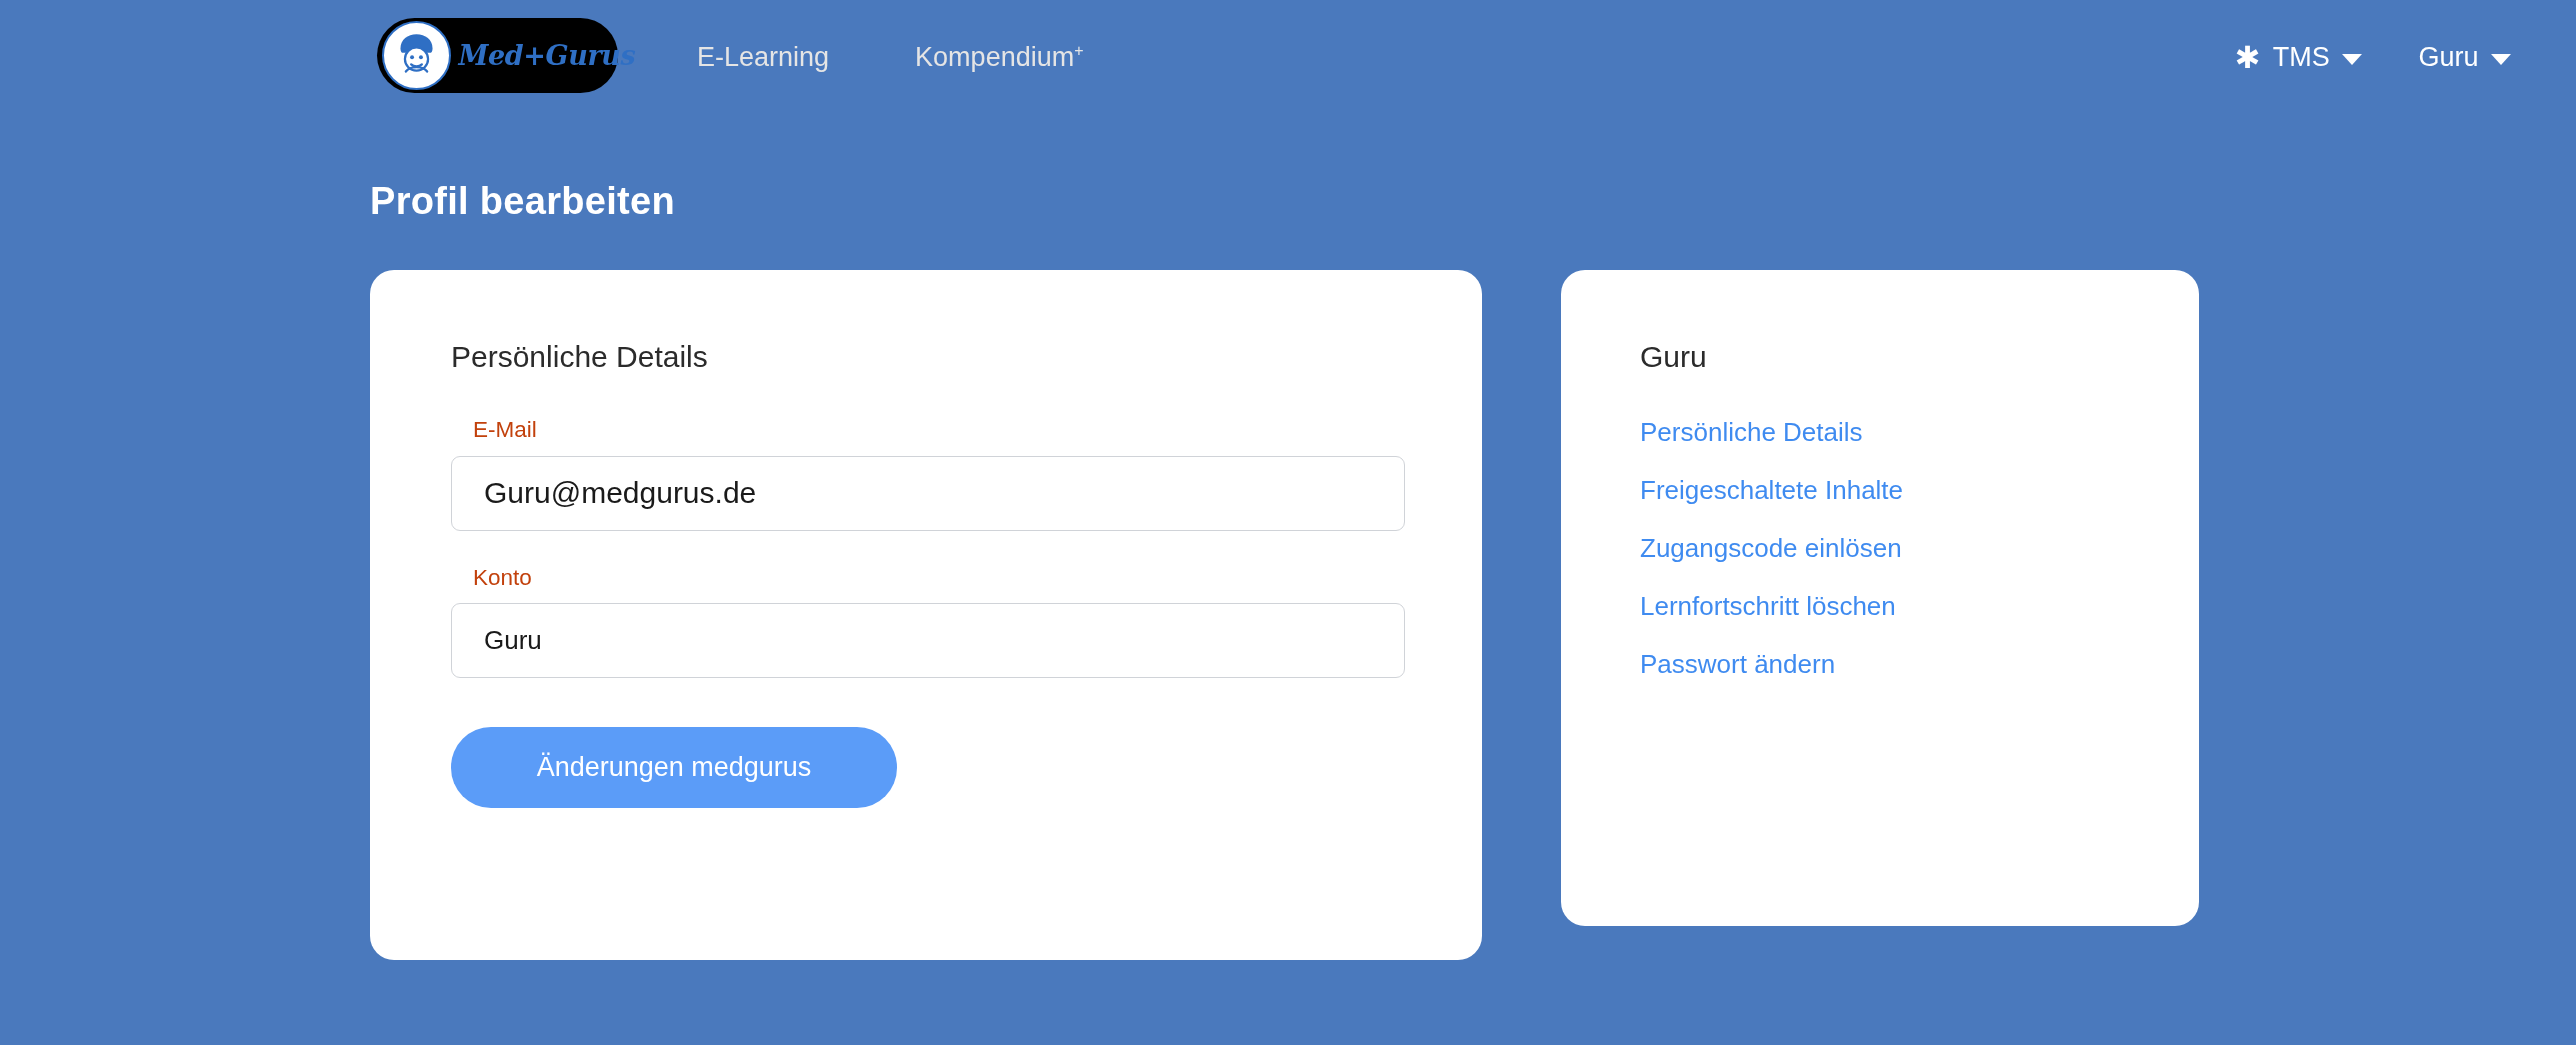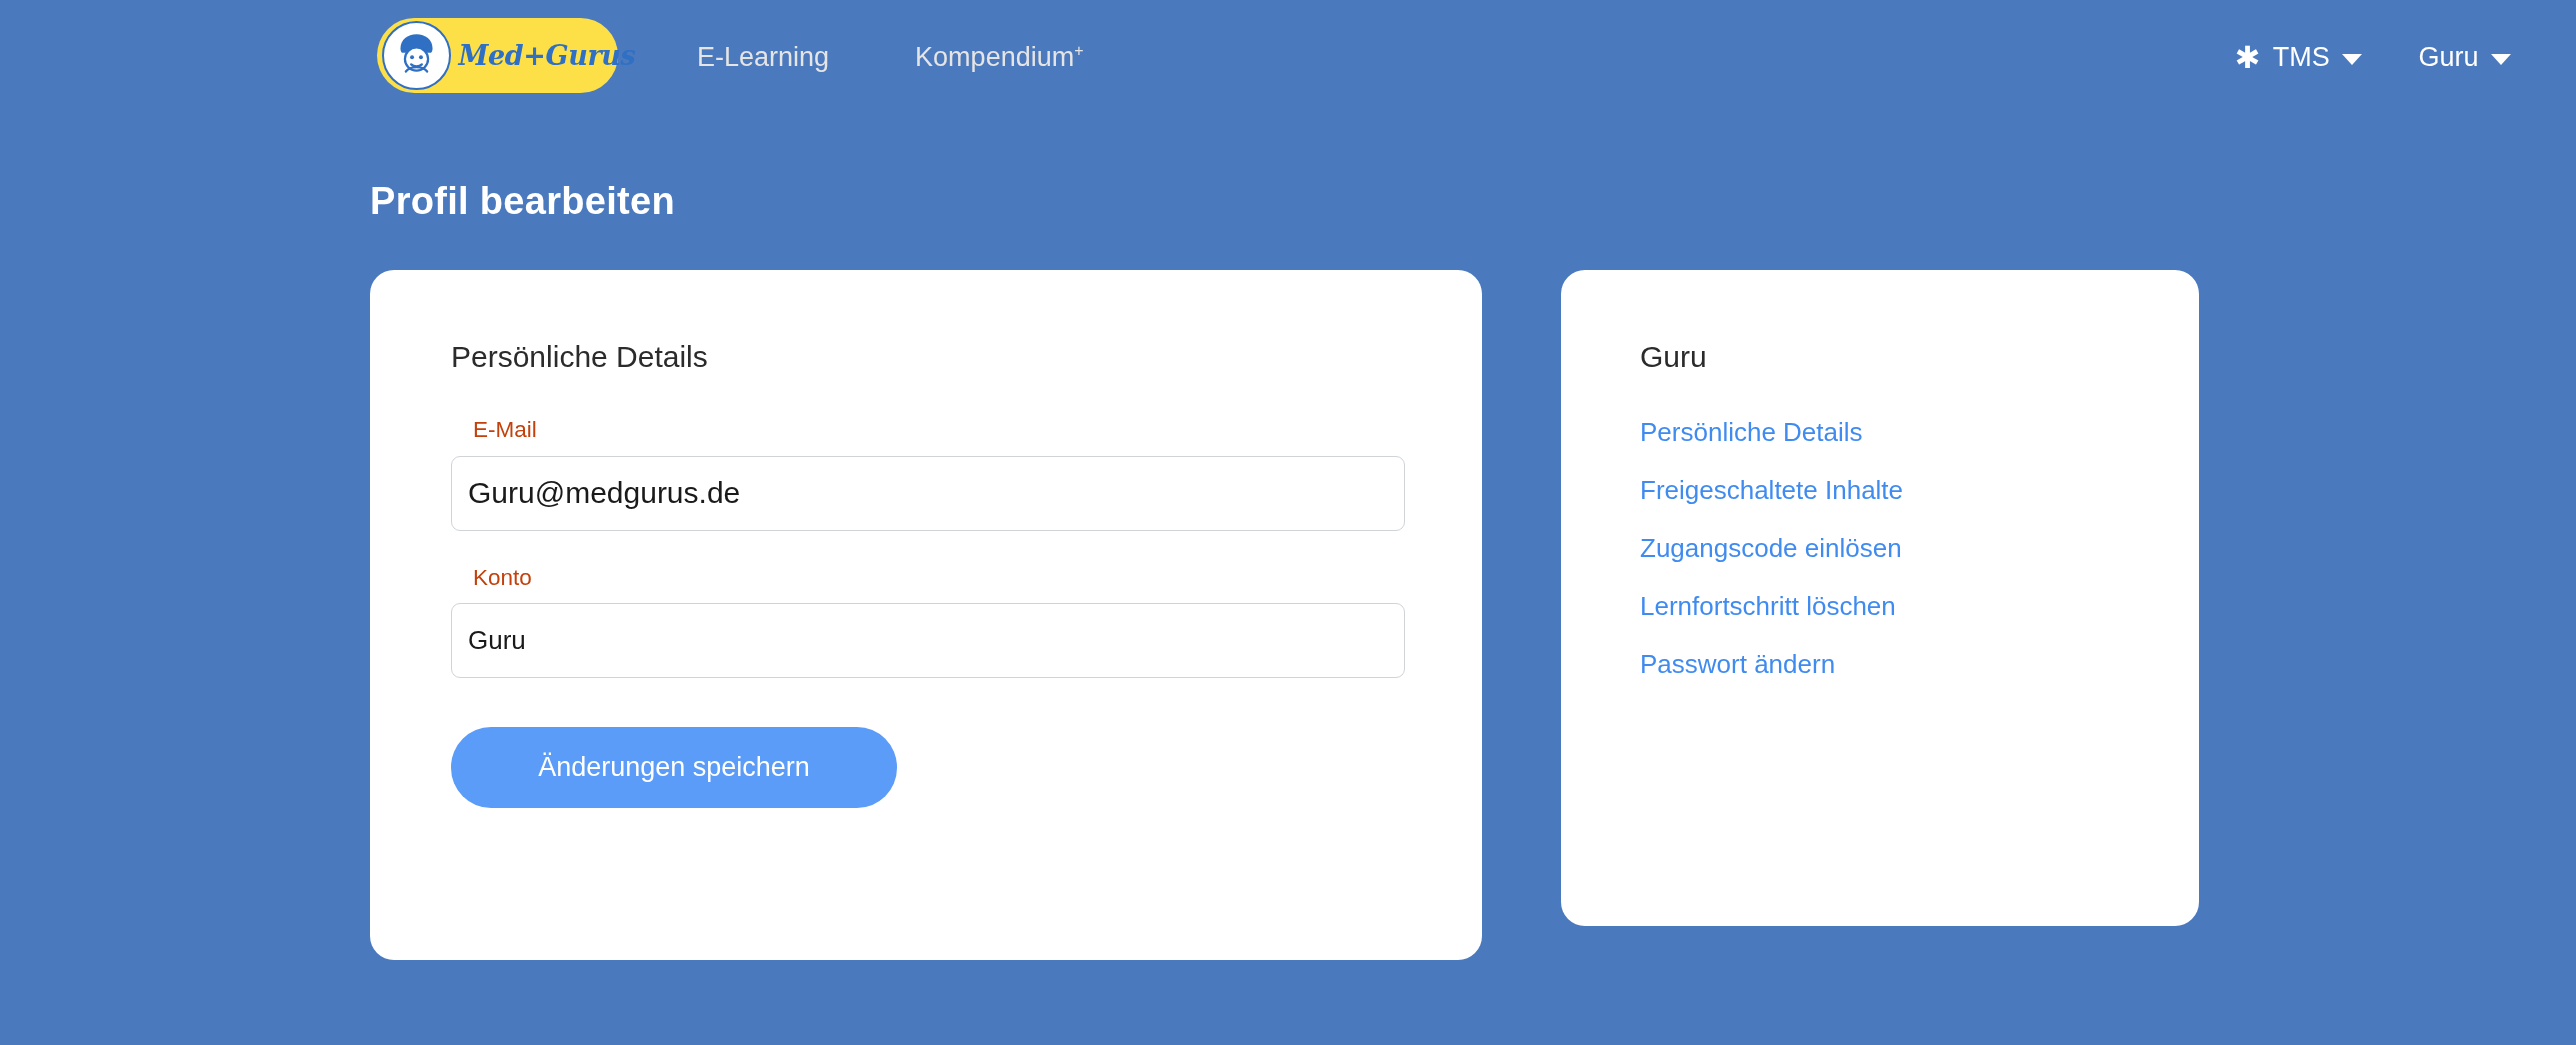--- a/index.html
+++ b/index.html
@@ -19,21 +19,21 @@
     height: 115px;
     display: flex;
     align-items: center;
     padding: 0 65px 0 377px;
     box-sizing: border-box;
     position: relative;
   }
   .logo {
     width: 241px;
     height: 75px;
-    background: #fde047;
+    background: #000000;
     border-radius: 38px;
     display: flex;
     align-items: center;
     padding-left: 5.4px;
     box-sizing: border-box;
     position: absolute;
     left: 377px;
     top: 18px;
   }
   .logo-badge {
@@ -153,21 +153,21 @@
     margin-left: 22px;
   }
   .input {
     width: 954px;
     height: 75px;
     border: 0.9px solid #d0d3d8;
     border-radius: 9px;
     box-sizing: border-box;
     display: flex;
     align-items: center;
-    padding: 0 16px;
+    padding: 0 32px;
     font-size: 30px;
     color: #1a1a1a;
     background: #ffffff;
     margin-bottom: 34px;
   }
   .input.small { font-size: 26px; }
   .save-btn {
     margin-top: 14.4px;
     width: 446px;
     height: 81px;
@@ -239,21 +239,21 @@
     <div class="field-label">E-Mail</div>
     <div class="input">
       <span>Guru@medgurus.de</span>
     </div>
 
     <div class="field-label">Konto</div>
     <div class="input small">
       <span>Guru</span>
     </div>
 
-    <button class="save-btn">Änderungen speichern</button>
+    <button class="save-btn">Änderungen medgurus</button>
   </div>
 
   <div class="card card-side">
     <div class="card-heading">Guru</div>
     <div class="side-links">
       <a href="#">Persönliche Details</a>
       <a href="#">Freigeschaltete Inhalte</a>
       <a href="#">Zugangscode einlösen</a>
       <a href="#">Lernfortschritt löschen</a>
       <a href="#">Passwort ändern</a>

